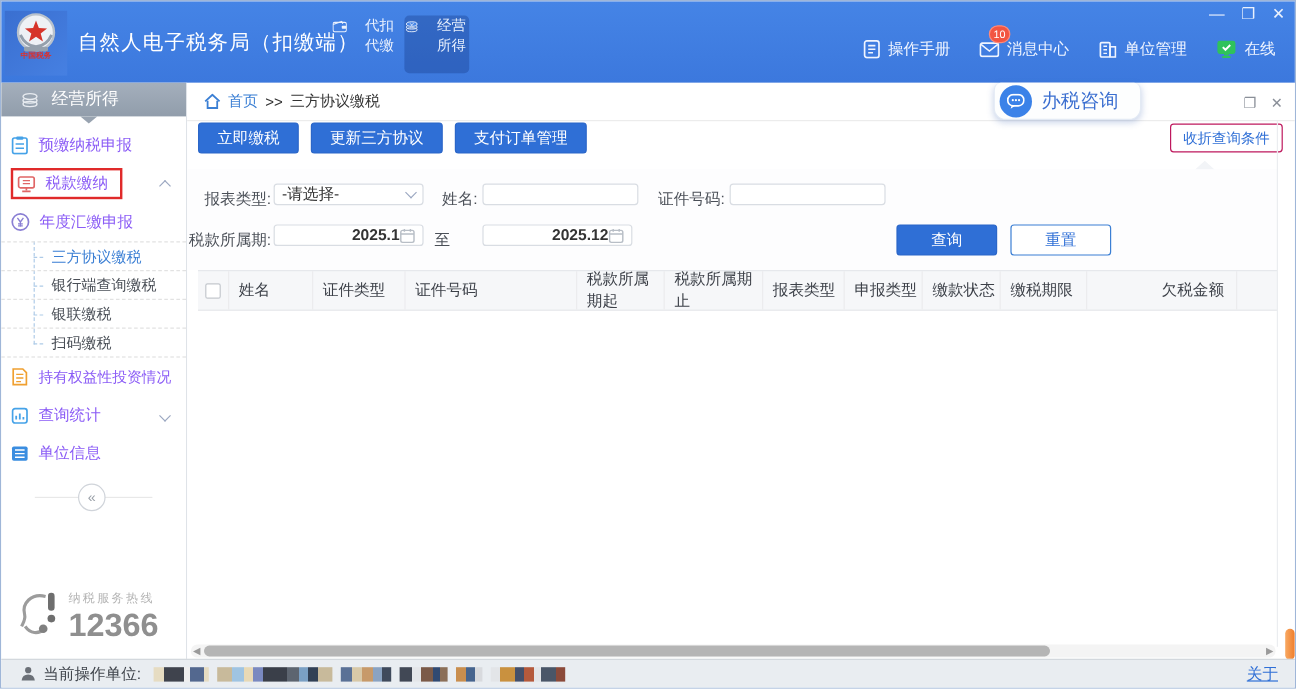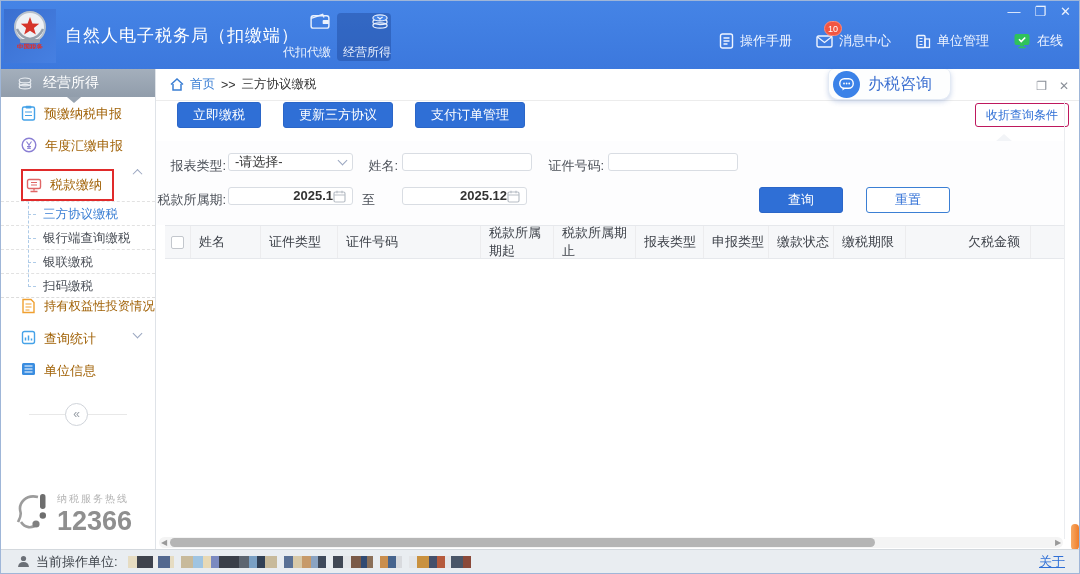--- a/index.html
+++ b/index.html
@@ -11,39 +11,39 @@
   .header { position:absolute; left:0; top:0; width:1080px; height:68px;
     background:linear-gradient(180deg,#4584e6,#3c78dd); color:#fff; }
   .win-controls { position:absolute; right:10px; top:4px; display:flex; gap:14px;
     font-size:13px; color:#eaf1fd; }
   .win-controls span { cursor:default; line-height:14px; }
   .logo { position:absolute; left:3px; top:8px; width:52px; height:54px;
     background:linear-gradient(135deg,#3a6fd0,#4680e2); display:flex; flex-direction:column; align-items:center; }
   .logo svg { display:block; }
   .app-title { position:absolute; left:64px; top:23px; font-size:17px; letter-spacing:1px; }
   .nav-tabs { position:absolute; left:276px; top:12px; display:flex; gap:6px; }
-  .nav-tab { width:54px; height:48px; border-radius:4px; display:flex; flex-direction:column;
-    align-items:flex-end; justify-content:center; gap:15px; font-size:12px; color:#eaf1fd; cursor:pointer; }
+  .nav-tab { width:54px; height:48px; border-radius:4px; display:flex; flex-direction:row;
+    align-items:flex-start; justify-content:center; gap:15px; font-size:12px; color:#eaf1fd; cursor:pointer; }
   .nav-tab.active { background:rgba(10,40,110,0.28); }
   .header-links { position:absolute; right:18px; top:31px; display:flex; align-items:center; gap:24px; font-size:13px; color:#f0f5ff; }
   .hlink { display:flex; align-items:center; gap:6px; position:relative; cursor:pointer; }
   .badge { position:absolute; left:8px; top:-11px; min-width:17px; height:15px; border-radius:8px;
     background:#f25542; color:#fff; font-size:9px; display:flex; align-items:center; justify-content:center;
     padding:0 3px; border:1px solid #ff8a7a; }
 
   
   .sidebar { position:absolute; left:0; top:68px; width:155px; height:482px; background:#fff;
     border-right:1px solid #dfe3e8; }
   .side-header { position:relative; height:28px; background:linear-gradient(180deg,#a4afbc,#919dab);
     color:#fff; font-size:14px; display:flex; align-items:center; gap:10px; padding-left:16px; }
   .side-header:after { content:""; position:absolute; left:66px; bottom:-6px;
     border-left:7px solid transparent; border-right:7px solid transparent; border-top:6px solid #98a3b0; }
   .menu { list-style:none; margin-top:8px; }
-  .menu-item { height:32px; display:flex; gap:8px; padding-left:20px;
-    font-size:13px; color:#a16207; cursor:pointer; position:relative; }
+  .menu-item { height:32px; display:flex; align-items:center; gap:8px; padding-left:8px;
+    font-size:13px; color:#8b5cf6; cursor:pointer; position:relative; }
   .menu-item .chev { position:absolute; right:14px; }
   .red-box { display:flex; align-items:center; gap:8px; border:2px solid #e02a2a; padding:2px 10px 2px 3px; }
   .chev { width:7px; height:7px; border-right:1.6px solid #9aa6c0; border-bottom:1.6px solid #9aa6c0; display:inline-block; }
   .chev.up { transform:rotate(-135deg) translate(-1px,-1px); }
   .chev.down { transform:rotate(45deg); }
   .submenu { list-style:none; position:relative; border-bottom:1px dashed #dcdcdc; }
   .submenu:before { content:""; position:absolute; left:27px; top:0; bottom:10px; border-left:1px dashed #aecbe8; }
   .submenu li { height:24px; line-height:24px; padding-left:42px; font-size:12.5px; color:#4a4f57;
     border-top:1px dashed #e2e2e2; cursor:pointer; position:relative; }
   .submenu li:before { content:""; position:absolute; left:27px; top:12px; width:8px; border-top:1px dashed #aecbe8; }
@@ -63,21 +63,21 @@
   .breadcrumb .home { color:#3b7fd4; cursor:pointer; }
   .inner-controls { position:absolute; right:12px; top:10px; display:flex; gap:12px; color:#8a8f98; font-size:12px; }
   .consult { position:absolute; left:672px; top:0; height:31px; background:#fdfefe; border:1px solid #e3eaf4;
     border-top:none; border-radius:6px 6px 10px 10px; display:flex; align-items:center; gap:8px;
     padding:0 18px 0 4px; box-shadow:0 2px 5px rgba(60,100,180,0.25); cursor:pointer; }
   .consult .bubble { width:27px; height:27px; border-radius:50%; background:#3b82e8; display:flex;
     align-items:center; justify-content:center; }
   .consult .txt { font-size:16px; color:#3b6fd0; }
 
   .btn { display:inline-flex; align-items:center; justify-content:center; height:26px; padding:0 15px;
-    background:#2f6fd6; color:#fff; font-size:13px; border-radius:3px; border:1px solid #2b66c8; cursor:pointer;margin-left:12px; }
+    background:#2f6fd6; color:#fff; font-size:13px; border-radius:3px; border:1px solid #2b66c8; cursor:pointer; }
   .btn.ghost { background:#fff; color:#2f6fd6; border:1px solid #3b7fd4; }
   .actions { position:absolute; left:9px; top:33px; display:flex; gap:10px; }
   .collapse-query { position:absolute; right:12px; top:34px; height:24px; padding:0 10px; font-size:12px;
     background:#fff; color:#2f6fd6; border:1px solid #be185d; border-radius:3px; display:flex; align-items:center; cursor:pointer; }
   .panel-notch { position:absolute; right:68px; top:65px; width:0; height:0;
     border-left:9px solid transparent; border-right:9px solid transparent; border-bottom:8px solid #f2f4f7; }
 
   .query-panel { position:absolute; left:0; top:72px; right:16px; height:84px; background:#fdfdfe; }
   .f-label { position:absolute; font-size:13px; color:#4a4f57; text-align:right; line-height:26px; }
   .f-input { position:absolute; height:18px; border:1px solid #d9dde3; border-radius:3px; background:#fff;
@@ -213,36 +213,36 @@
     <ul class="menu">
       <li class="menu-item">
         <svg width="15" height="16" viewBox="0 0 15 16">
           <rect x="1.5" y="2" width="12" height="13" rx="1.5" fill="none" stroke="#45a2e8" stroke-width="1.4"></rect>
           <rect x="4.5" y="0.8" width="6" height="2.6" rx="1" fill="#45a2e8"></rect>
           <path d="M4 7 h7 M4 10.5 h7" stroke="#45a2e8" stroke-width="1.2"></path>
         </svg>
         <span>预缴纳税申报</span>
       </li>
       <li class="menu-item">
-        <svg width="16" height="16" viewBox="0 0 16 16">
-          <circle cx="8" cy="8" r="6.8" fill="none" stroke="#8a7fd4" stroke-width="1.4"></circle>
-          <path d="M5.5 4.5 L8 8 L10.5 4.5 M8 8 v4 M6 9.5 h4 M6 11.2 h4" stroke="#8a7fd4" stroke-width="1.1" fill="none"></path>
-        </svg>
-        <span>年度汇缴申报</span>
-      </li>
-      <li class="menu-item">
         <span class="red-box">
           <svg width="16" height="15" viewBox="0 0 16 15">
             <rect x="1.5" y="1.5" width="13" height="9" rx="1.5" fill="none" stroke="#e06666" stroke-width="1.4"></rect>
             <path d="M5 4.5 h6 M5 7 h6" stroke="#e06666" stroke-width="1.1"></path>
             <path d="M8 10.5 v2 M4.5 13.5 h7" stroke="#e06666" stroke-width="1.4"></path>
           </svg>
           <span>税款缴纳</span>
         </span>
         <i class="chev up"></i>
+      </li>
+      <li class="menu-item">
+        <svg width="16" height="16" viewBox="0 0 16 16">
+          <circle cx="8" cy="8" r="6.8" fill="none" stroke="#8a7fd4" stroke-width="1.4"></circle>
+          <path d="M5.5 4.5 L8 8 L10.5 4.5 M8 8 v4 M6 9.5 h4 M6 11.2 h4" stroke="#8a7fd4" stroke-width="1.1" fill="none"></path>
+        </svg>
+        <span>年度汇缴申报</span>
       </li>
       <ul class="submenu">
         <li class="sel">三方协议缴税</li>
         <li>银行端查询缴税</li>
         <li>银联缴税</li>
         <li>扫码缴税</li>
       </ul>
       <li class="menu-item">
         <svg width="15" height="16" viewBox="0 0 15 16">
           <path d="M2 1.5 h8 l3 3 v10 h-11 Z" fill="none" stroke="#f0a030" stroke-width="1.4"></path>

